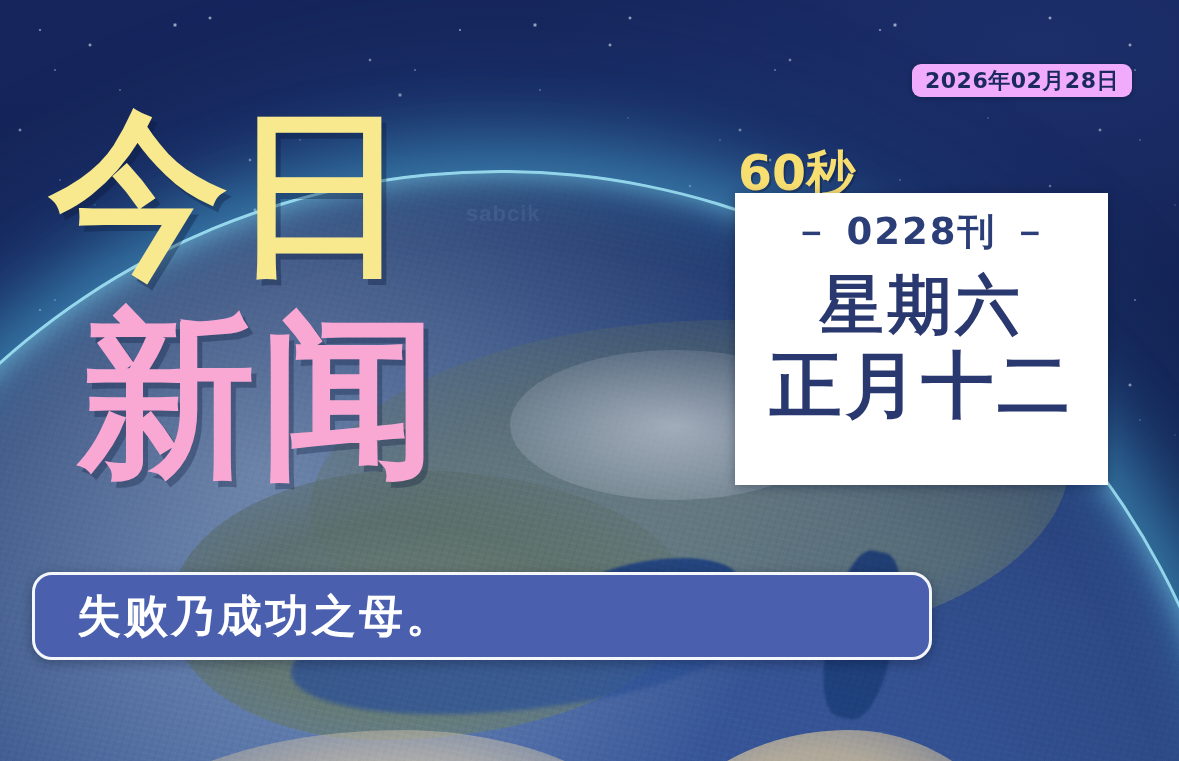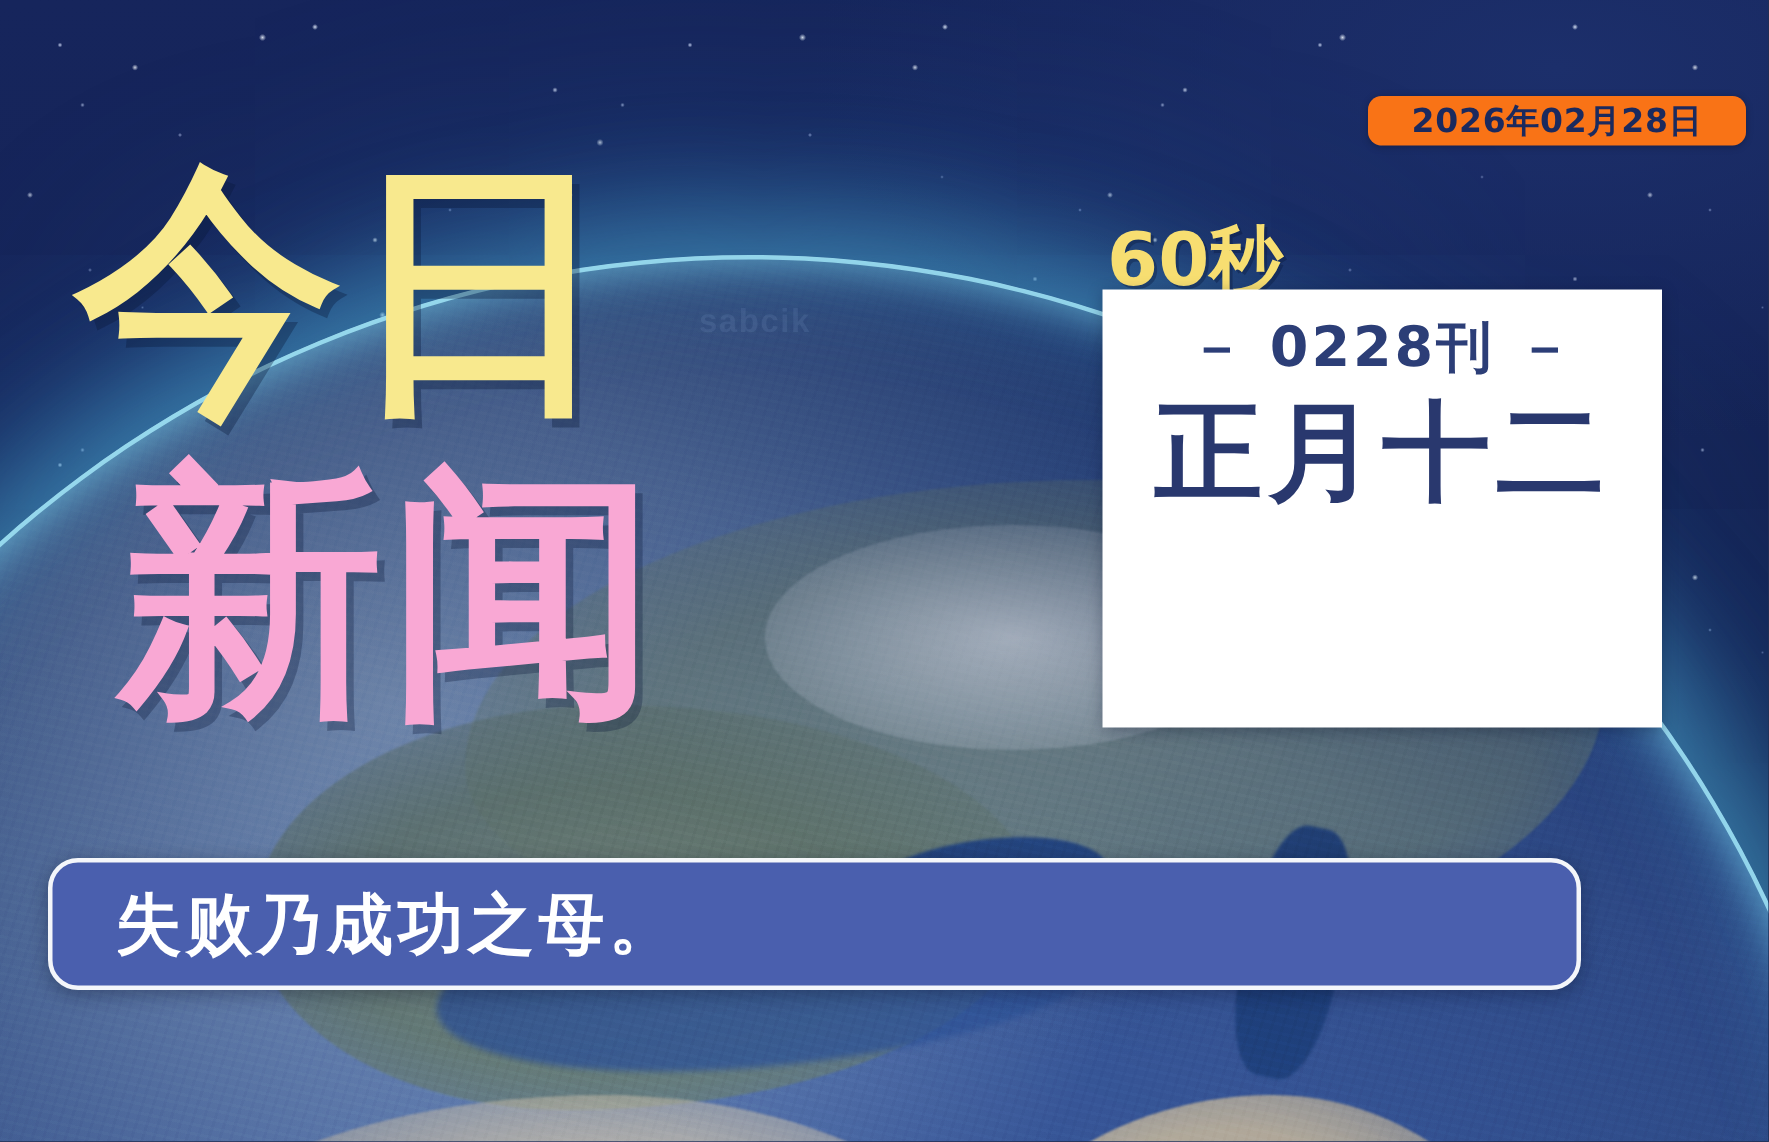--- a/index.html
+++ b/index.html
@@ -230,22 +230,22 @@
     margin-top: 6px;
     text-align: center;
   }
 
   
   .date-pill {
     position: absolute;
     left: 912px;
     top: 64px;
     height: 33px;
-    padding: 0 29px;
-    background: #f97316;
+    padding: 0 13px;
+    background: #f0abfc;
     border-radius: 9px;
     display: flex;
     align-items: center;
     justify-content: center;
     box-shadow: 0 1px 5px rgba(0,0,0,.25);
   }
   .date-pill span {
     font-family: "DejaVu Sans", "Liberation Sans", sans-serif;
     font-size: 22px;
     font-weight: 700;
@@ -324,21 +324,21 @@
     letter-spacing: 4px;
     line-height: 82px;
     white-space: nowrap;
   }
 
   
   .quote-bar {
     position: absolute;
     left: 32px;
     top: 572px;
-    width: 1022px;
+    width: 900px;
     height: 88px;
     background: #4A5FAE;
     border: 3px solid #F4F6FA;
     border-radius: 20px;
     box-sizing: border-box;
     display: flex;
     align-items: center;
     box-shadow: 0 3px 12px rgba(5,12,36,.32);
   }
   .quote-text {
@@ -391,20 +391,21 @@
   <div class="date-pill">
     <span>2026年02月28日</span>
   </div>
 
   <div class="tagline">
     <span class="tag-60">60秒</span>
   </div>
 
   <div class="card">
     <div class="card-issue">－ 0228刊 －</div>
+    <div class="card-weekday">星期六</div>
     <div class="card-lunar">正月十二</div>
   </div>
 
   <div class="quote-bar">
     <div class="quote-text">失败乃成功之母。</div>
   </div>
 
 </div>
 
 </body></html>

